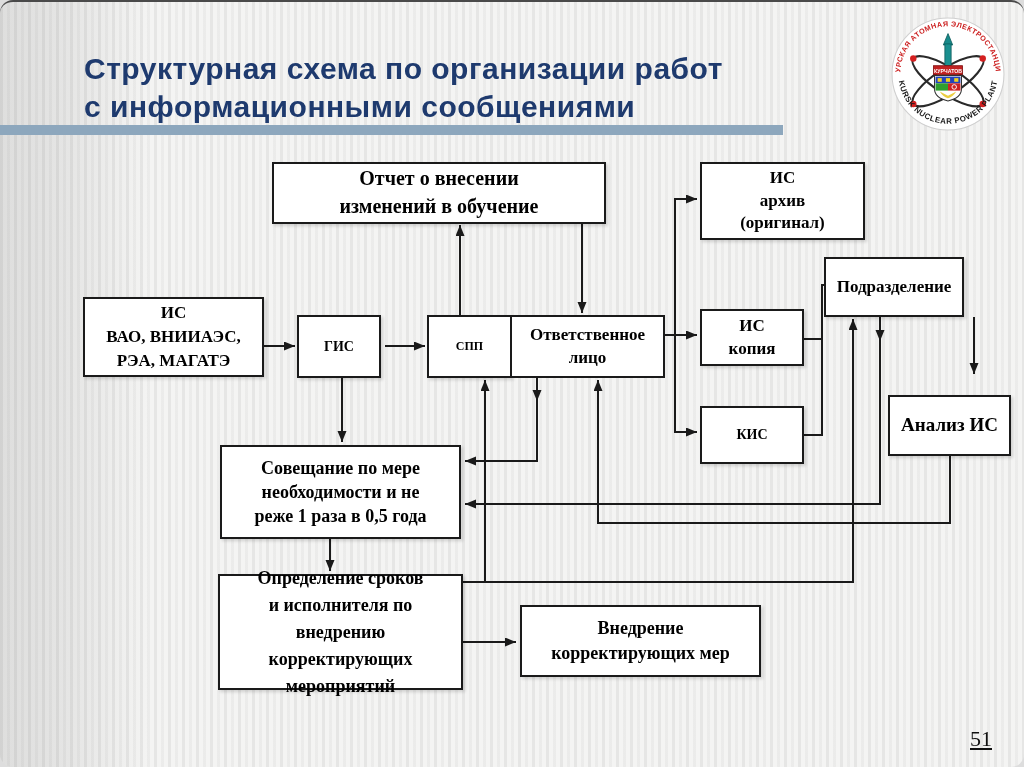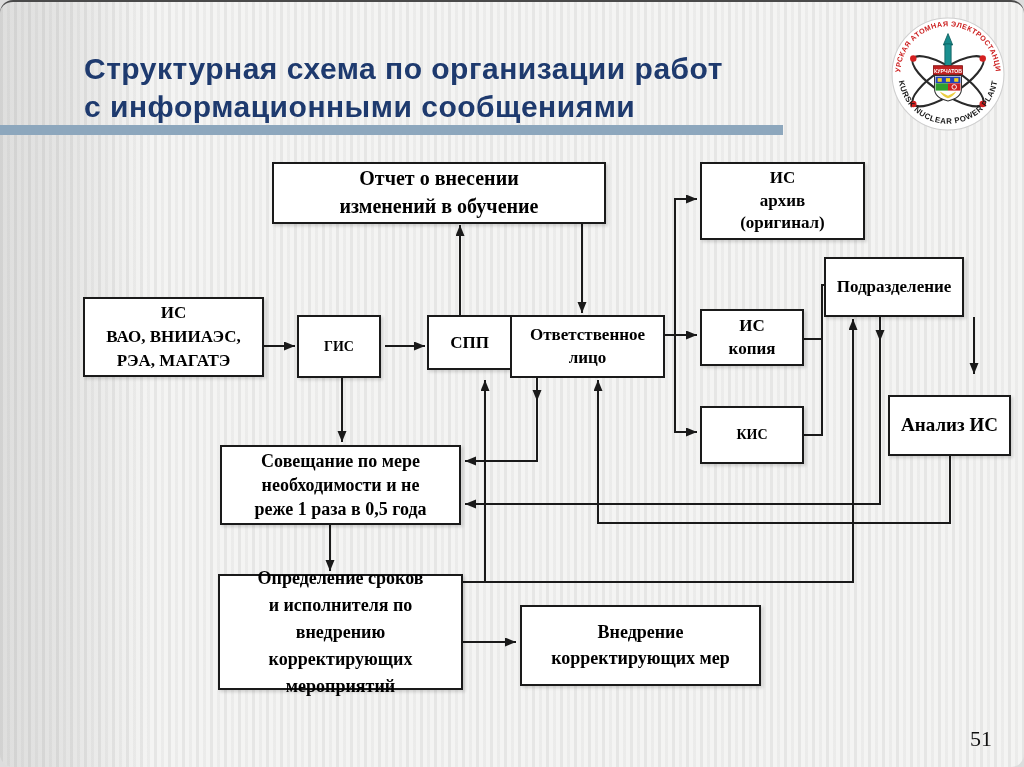--- a/index.html
+++ b/index.html
@@ -20,21 +20,21 @@
     position:absolute;left:84px;top:48px;width:820px;
     color:var(--title_color,#1e3a6e);
     font-size:30px;font-weight:700;line-height:38px;letter-spacing:.5px;
   }
   .title-bar{
     position:absolute;left:0;top:123px;width:783px;height:10px;
     background:var(--accent_bar,#8da7bd);
   }
   .page-num{
     position:absolute;right:32px;top:724px;
-    font-family:"Liberation Serif",serif;font-size:22px;color:#111;
+    font-family:"Liberation Serif",serif;font-size:22px;color:#111;text-decoration:underline;
   }
   .node{
     position:absolute;box-sizing:border-box;
     background:var(--box_fill,#fff);
     border:2px solid var(--box_border,#1a1a1a);
     display:flex;align-items:center;justify-content:center;text-align:center;
     font-weight:700;color:#000;white-space:pre-line;
     line-height:1.38;
     box-shadow:2px 2px 3px rgba(0,0,0,.15);
     font-family:Liberation Serif, serif;
@@ -143,42 +143,42 @@
   <div class="node" style="left:700px;top:160px;width:165px;height:78px;font-size:17px;line-height:1.35">ИС
 архив
 (оригинал)</div>
 
   <div class="node" style="left:83px;top:295px;width:181px;height:80px;font-size:17px;line-height:1.4">ИС
 ВАО, ВНИИАЭС,
 РЭА, МАГАТЭ</div>
 
   <div class="node" style="left:297px;top:313px;width:84px;height:63px;font-size:14px">ГИС</div>
 
-  <div class="node" style="left:427px;top:313px;width:85px;height:55px;font-size:17px">СПП</div>
+  <div class="node" style="left:427px;top:313px;width:85px;height:63px;font-size:12px">СПП</div>
 
   <div class="node" style="left:510px;top:313px;width:155px;height:63px;font-size:17px;line-height:1.35;box-shadow:none">Ответственное
 лицо</div>
 
   <div class="node" style="left:700px;top:307px;width:104px;height:57px;font-size:17px;line-height:1.3">ИС
 копия</div>
 
   <div class="node" style="left:824px;top:255px;width:140px;height:60px;font-size:17px">Подразделение</div>
 
   <div class="node" style="left:700px;top:404px;width:104px;height:58px;font-size:14px">КИС</div>
 
   <div class="node" style="left:888px;top:393px;width:123px;height:61px;font-size:19px">Анализ ИС</div>
 
-  <div class="node" style="left:220px;top:443px;width:241px;height:80px;font-size:18px;line-height:1.35">Совещание по мере
+  <div class="node" style="left:220px;top:443px;width:241px;height:94px;font-size:18px;line-height:1.35">Совещание по мере
 необходимости и не
 реже 1 раза в 0,5 года</div>
 
   <div class="node" style="left:218px;top:572px;width:245px;height:116px;font-size:18px;line-height:1.5">Определение сроков
 и исполнителя по
 внедрению
 корректирующих
 мероприятий</div>
 
-  <div class="node" style="left:520px;top:603px;width:241px;height:81px;font-size:18px;line-height:1.4">Внедрение
+  <div class="node" style="left:520px;top:603px;width:241px;height:72px;font-size:18px;line-height:1.4">Внедрение
 корректирующих мер</div>
 
   <div class="page-num">51</div>
 
 </div>
 
 </body></html>

